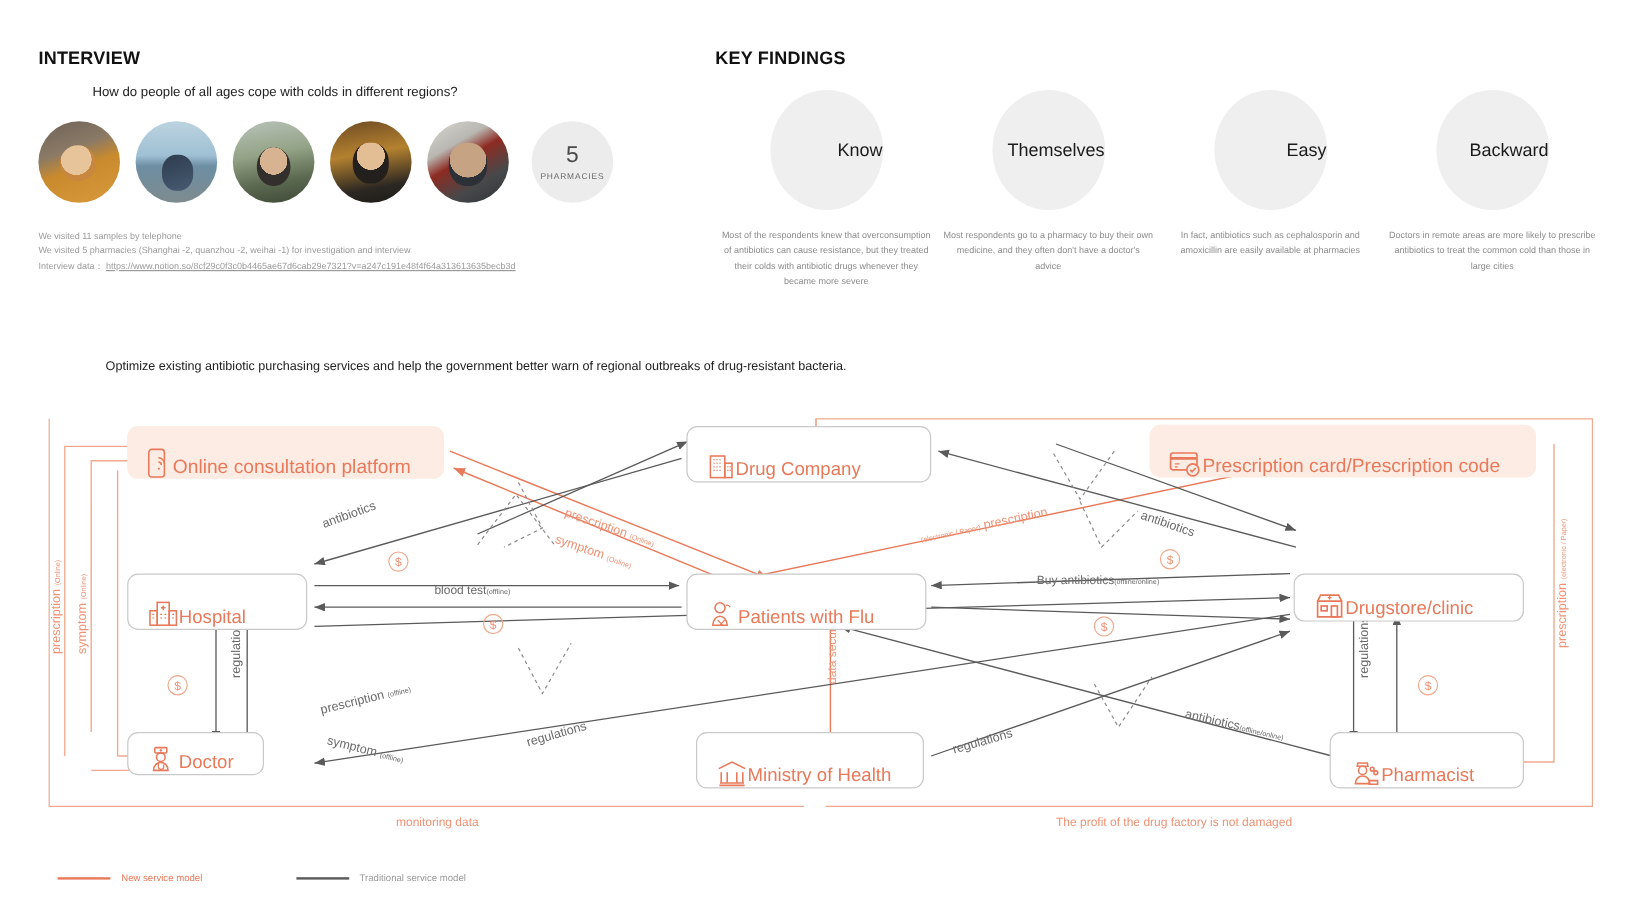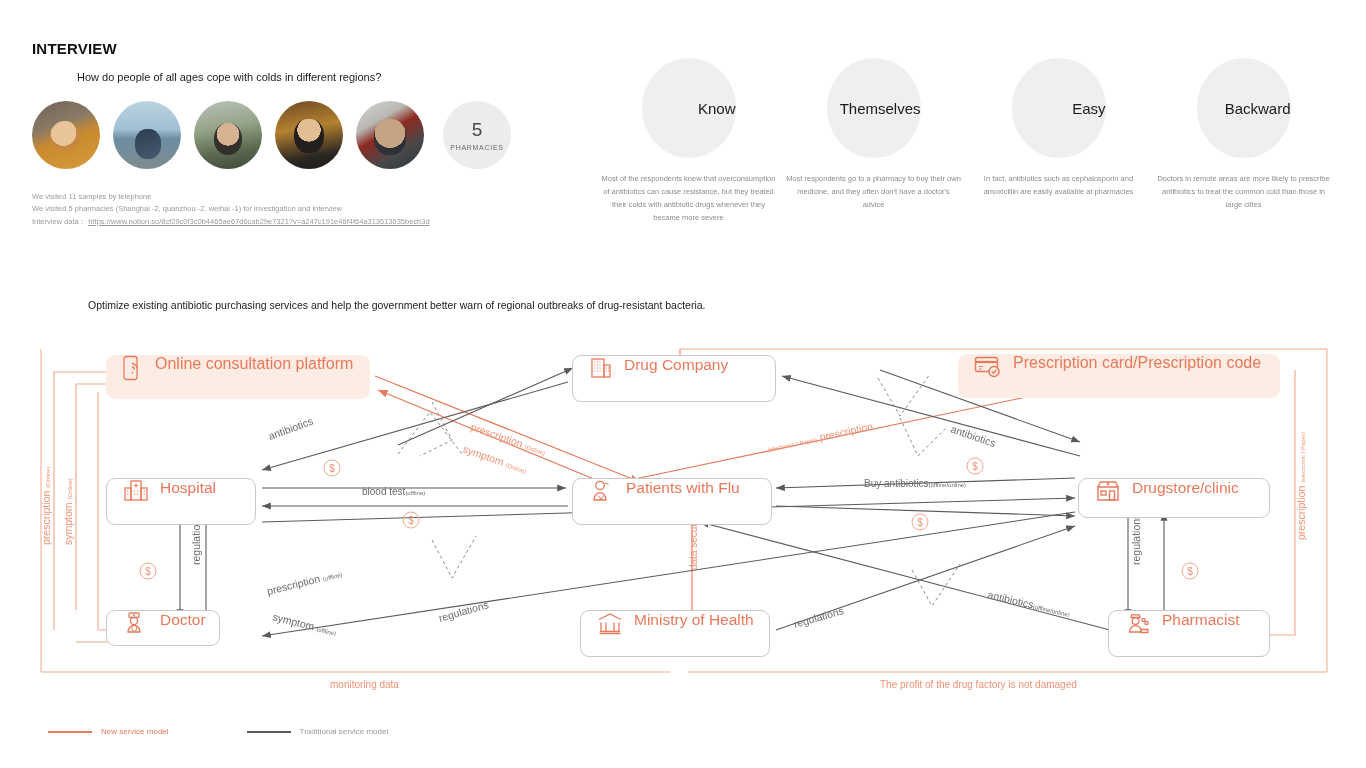--- a/index.html
+++ b/index.html
@@ -62,21 +62,21 @@
   #vx-head{left:43px;top:285px;width:900px;}
   #vx-head .sec-sub{margin-top:14px;font-size:10.5px;}
 
   #map{left:0;top:330px;width:1366px;height:420px;}
   #map svg{display:block;}
 
   
   .node{
     position:absolute;box-sizing:border-box;
     border:1px solid #c9c9c9;border-radius:9px;background:#fff;
-    display:flex;align-items:flex-start;gap:11px;padding-left:16px;
+    display:flex;align-items:flex-end;padding-left:16px;
   }
   .node .nlabel{font-size:15.5px;color:#e8795a;white-space:nowrap;}
   .node .nicon{flex:0 0 auto;line-height:0;}
   .hl{background:#fdece3;border:none;}
   .hl .nlabel{font-size:16px;}
 
   .legend{position:absolute;left:48px;top:727px;display:flex;align-items:center;gap:78px;}
   .lg{display:flex;align-items:center;gap:9px;}
   .lg .bar{width:44px;height:2px;}
   .lg .txt{font-size:8px;color:#9a9a9a;}
@@ -106,20 +106,21 @@
       <div>We visited 11 samples by telephone</div>
       <div>We visited 5 pharmacies (Shanghai -2, quanzhou -2, weihai -1) for investigation and interview</div>
       <div>
         <span>Interview data：</span>
         <a href="#">https://www.notion.so/8cf29c0f3c0b4465ae67d6cab29e7321?v=a247c191e48f4f64a313613635becb3d</a>
       </div>
     </div>
   </section>
 
   <section class="abs" id="findings">
+    <div class="sec-title">KEY FINDINGS</div>
     <div class="kf-row">
       <div class="kf-col">
         <div class="kf-bubble">
           <span class="kf-word">Know</span>
         </div>
         <div class="kf-desc">Most of the respondents knew that overconsumption of antibiotics can cause resistance, but they treated their colds with antibiotic drugs whenever they became more severe</div>
       </div>
       <div class="kf-col">
         <div class="kf-bubble">
           <span class="kf-word">Themselves</span>

